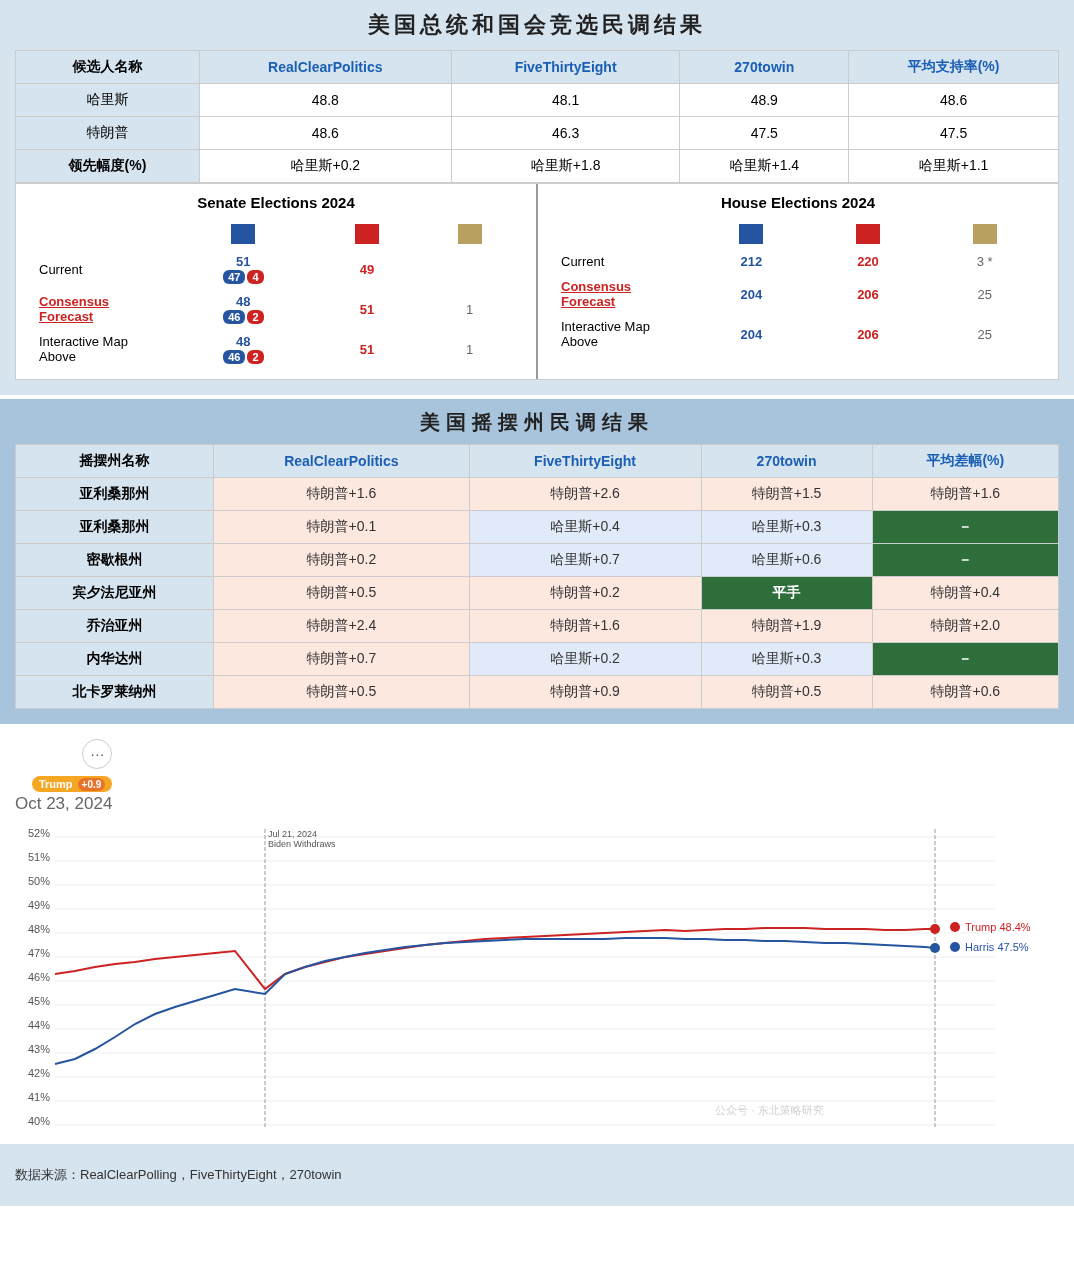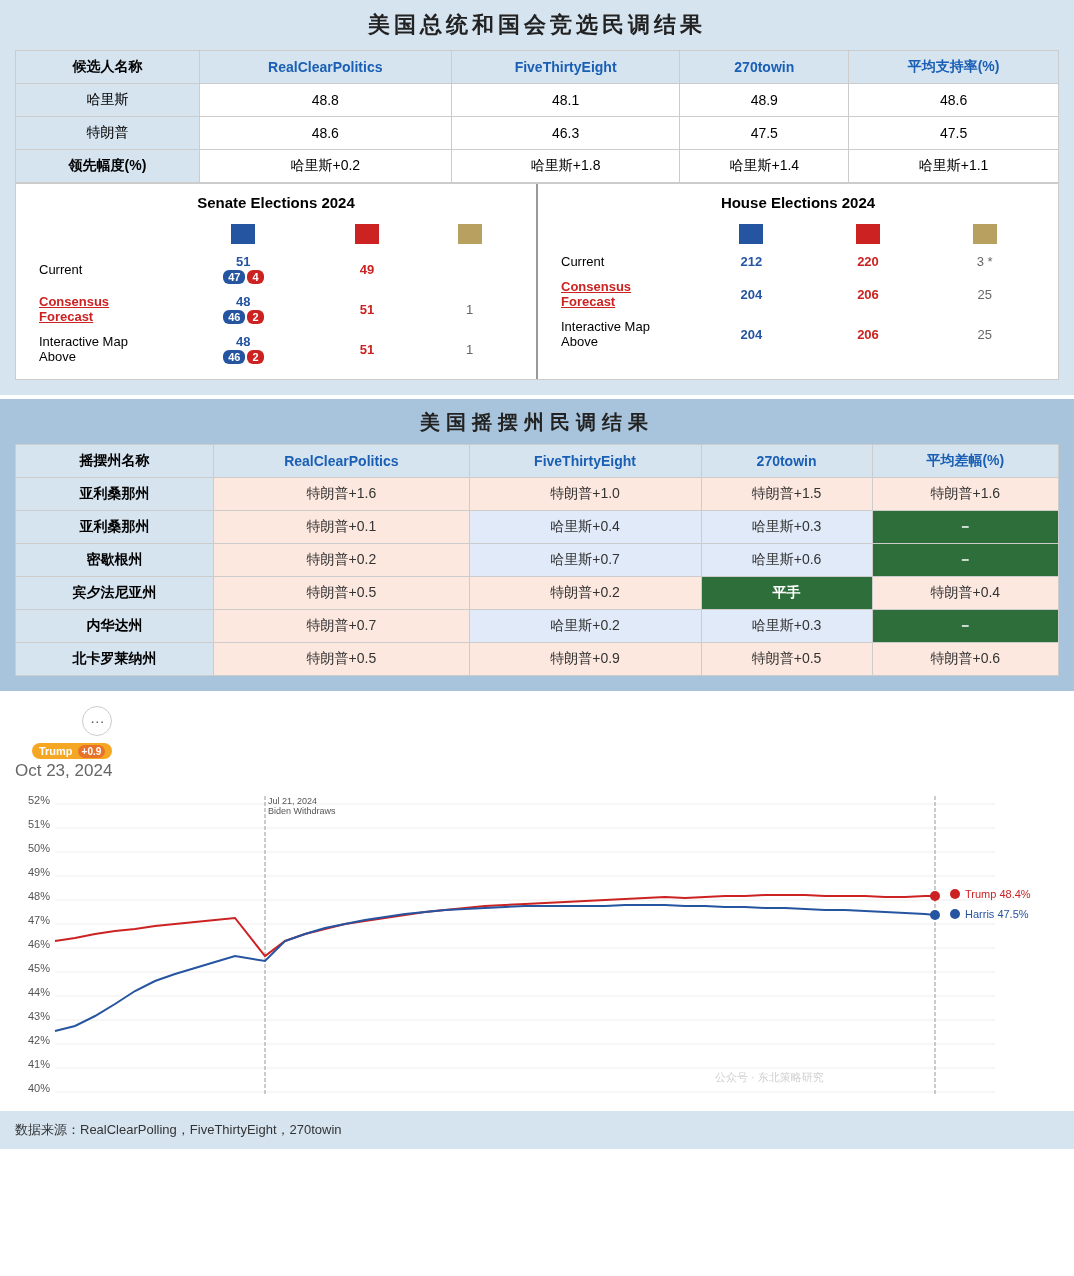--- a/index.html
+++ b/index.html
@@ -192,21 +192,21 @@
       width: 100%;
       height: 320px;
       margin-top: 5px;
     }
     .chart-svg {
       width: 100%;
       height: 100%;
     }
     .data-source {
       background: #d6e4f0;
-      padding: 10px 15px;
+      padding: 22px 15px;
       font-size: 13px;
       color: #333;
     }
   </style>
 </head>
 <body>
 
 <div class="top-section">
   <div class="main-title">美国总统和国会竞选民调结果</div>
 
@@ -326,21 +326,21 @@
           <th style="color: rgb(26, 95, 180);">RealClearPolitics</th>
           <th style="color: rgb(26, 95, 180);">FiveThirtyEight</th>
           <th style="color: rgb(26, 95, 180);">270towin</th>
           <th style="color: rgb(26, 95, 180);">平均差幅(%)</th>
         </tr>
     </thead>
     <tbody id="swing-tbody">
         <tr>
     <td>亚利桑那州</td>
     <td class="cell-trump">特朗普+1.6</td>
-    <td class="cell-trump">特朗普+1.0</td>
+    <td class="cell-trump">特朗普+2.6</td>
     <td class="cell-trump">特朗普+1.5</td>
     <td class="cell-trump">特朗普+1.6</td>
   </tr>
         <tr>
     <td>亚利桑那州</td>
     <td class="cell-trump">特朗普+0.1</td>
     <td class="cell-harris">哈里斯+0.4</td>
     <td class="cell-harris">哈里斯+0.3</td>
     <td class="cell-dark-green">－</td>
   </tr>
@@ -350,20 +350,27 @@
     <td class="cell-harris">哈里斯+0.7</td>
     <td class="cell-harris">哈里斯+0.6</td>
     <td class="cell-dark-green">－</td>
   </tr>
         <tr>
     <td>宾夕法尼亚州</td>
     <td class="cell-trump">特朗普+0.5</td>
     <td class="cell-trump">特朗普+0.2</td>
     <td class="cell-tie">平手</td>
     <td class="cell-trump">特朗普+0.4</td>
+  </tr>
+        <tr>
+    <td>乔治亚州</td>
+    <td class="cell-trump">特朗普+2.4</td>
+    <td class="cell-trump">特朗普+1.6</td>
+    <td class="cell-trump">特朗普+1.9</td>
+    <td class="cell-trump">特朗普+2.0</td>
   </tr>
         <tr>
     <td>内华达州</td>
     <td class="cell-trump">特朗普+0.7</td>
     <td class="cell-harris">哈里斯+0.2</td>
     <td class="cell-harris">哈里斯+0.3</td>
     <td class="cell-dark-green">－</td>
   </tr>
         <tr>
     <td>北卡罗莱纳州</td>

